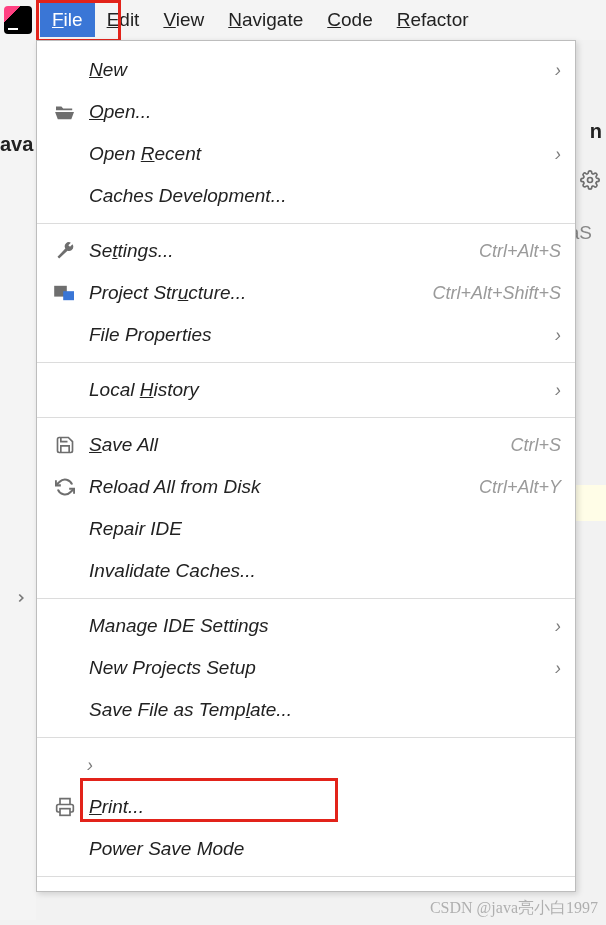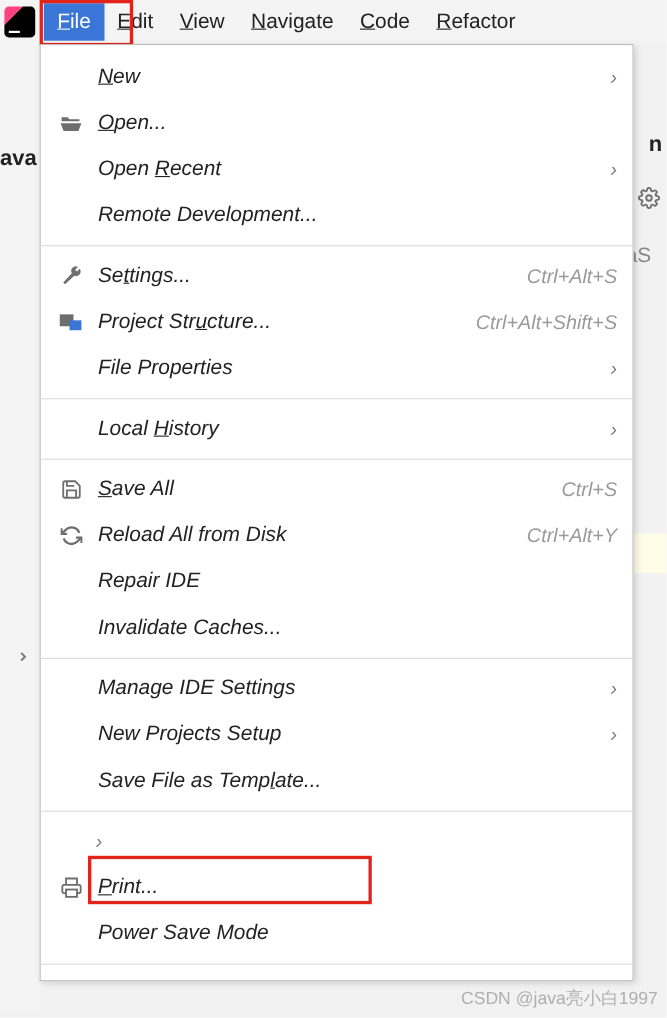--- a/index.html
+++ b/index.html
@@ -145,21 +145,21 @@
     .bg-chev-left {
       position: absolute;
       left: 14px; top: 588px;
       color: #7a7a7a;
     }
     .watermark {
       position: absolute;
       right: 8px; bottom: 6px;
       color: rgba(120,120,120,.55);
       font-size: 16px;
-      font-family: Liberation Sans, sans-serif;
+      font-family: Liberation Serif, serif;
     }
   </style>
 </head>
 <body>
 
 <div class="bg-left"></div>
 <div class="bg-row-light"></div>
 <span class="bg-ava">ava</span>
 <span class="bg-right bg-n">n</span>
 <span class="bg-gear">
@@ -204,21 +204,21 @@
   </div>
 
   <div class="dd-row">
     <span class="dd-icon"></span>
     <span class="dd-label">Open <u>R</u>ecent</span>
     <span class="dd-chevron">›</span>
   </div>
 
   <div class="dd-row">
     <span class="dd-icon"></span>
-    <span class="dd-label">Remote Development...</span>
+    <span class="dd-label">Caches Development...</span>
   </div>
 
 
   <div class="dd-sep"></div>
 
   <div class="dd-row">
     <span class="dd-icon">
       <svg width="20" height="20" viewBox="0 0 24 24" fill="#6e6e6e">
           <path d="M22 7a5 5 0 0 1-7 4.6L5 21l-2-2 9.4-10A5 5 0 0 1 19 2l-3 3 2 2 3-3c.6.9 1 2 1 3z"></path>
         </svg>

